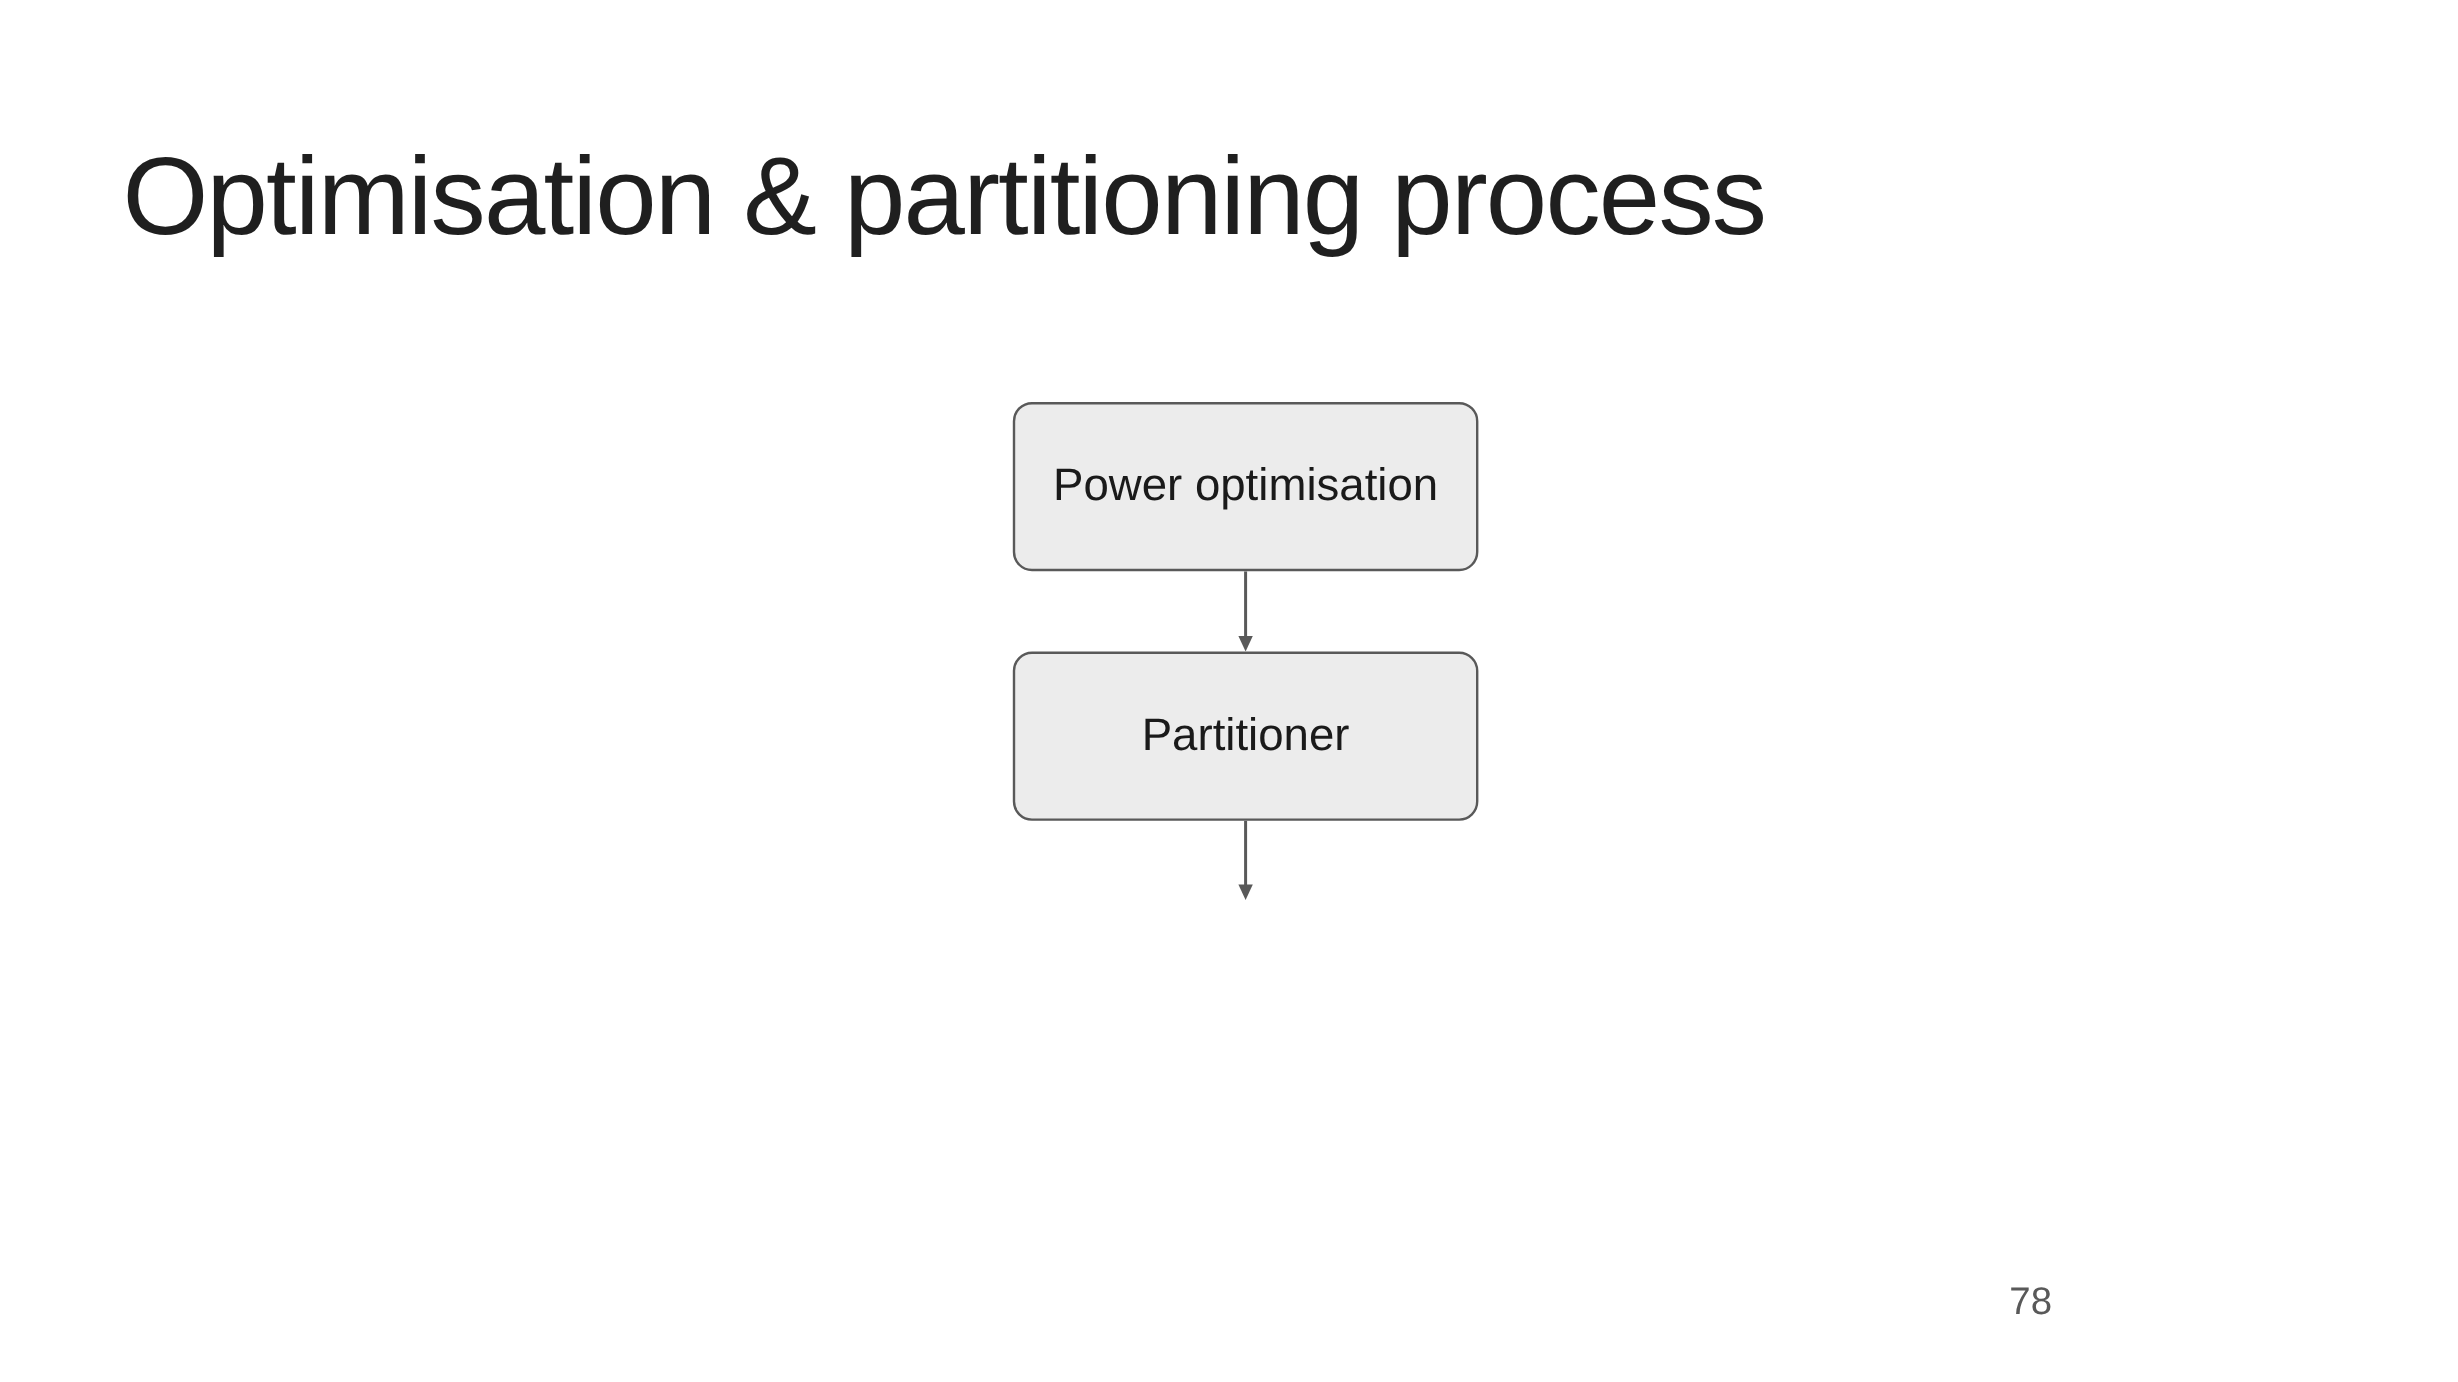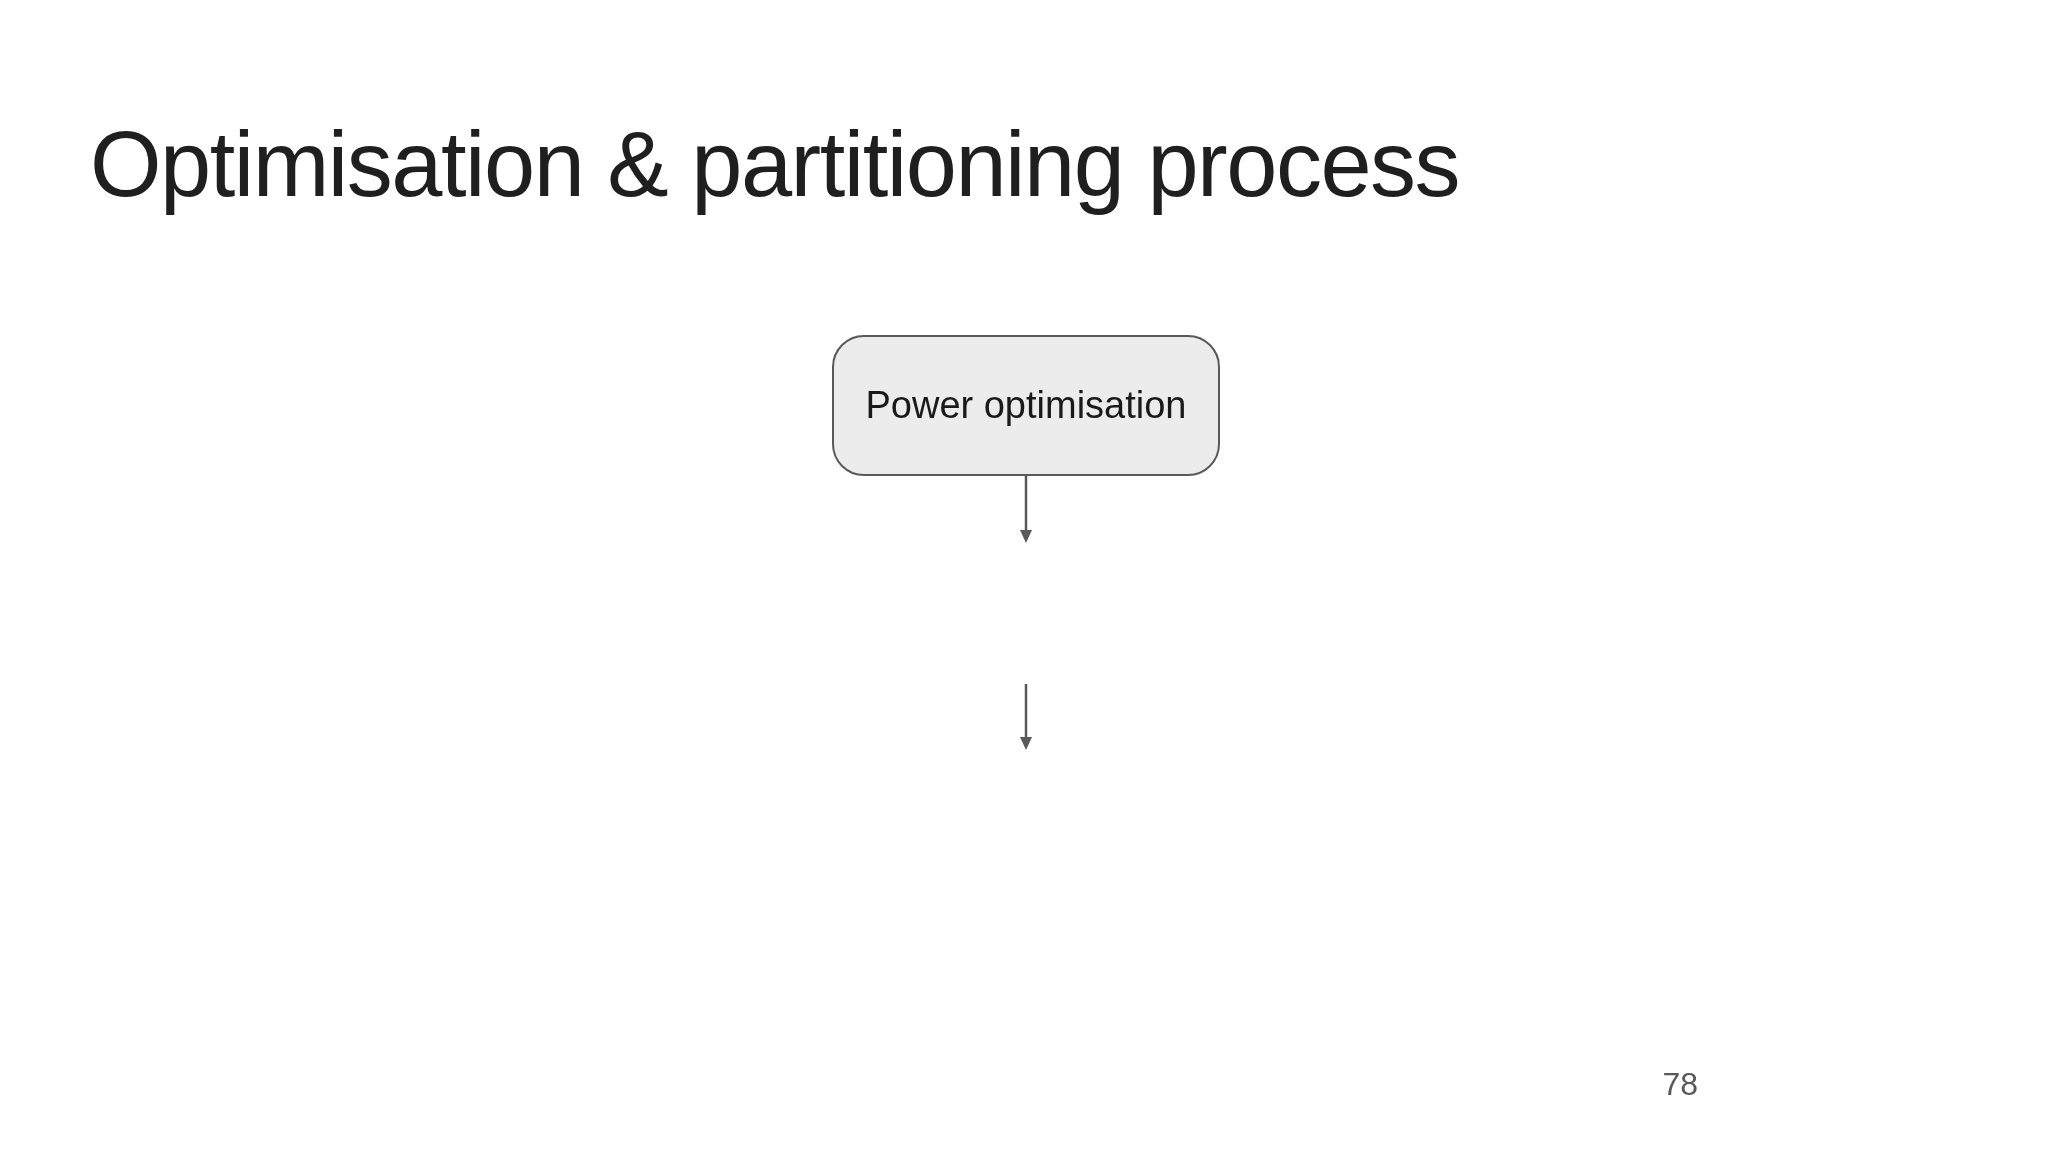--- a/index.html
+++ b/index.html
@@ -15,20 +15,21 @@
   html, body {
     width: 2048px; height: 1152px;
     background: var(--background);
     font-family: "Liberation Sans", sans-serif;
     overflow: hidden;
   }
   .slide {
     position: relative;
     width: 1744px; height: 1152px;
     background: var(--background);
+    margin-left: 12px;
   }
   .slide-title {
     position: absolute;
     left: 90px; top: 112px;
     font-size: 92px;
     font-weight: 400;
     letter-spacing: -1.5px;
     color: var(--title_color);
     line-height: 1.15;
     white-space: nowrap;
@@ -37,21 +38,21 @@
     position: absolute;
     left: 0; top: 0;
     width: 2048px; height: 1152px;
   }
   .node {
     position: absolute;
     left: 832px;
     width: 388px; height: 141px;
     background: var(--node_fill);
     border: 2px solid var(--node_border);
-    border-radius: 32px;
+    border-radius: 16px;
     display: flex;
     align-items: center;
     justify-content: center;
   }
   .node-label {
     font-size: 38px;
     color: var(--node_text);
     text-align: center;
     white-space: nowrap;
   }
@@ -89,20 +90,23 @@
       <span class="node-label">Power optimisation</span>
     </div>
 
     <div class="arrow arrow-1">
       <svg viewBox="0 0 22 67" xmlns="http://www.w3.org/2000/svg" aria-hidden="true">
         <line x1="11" y1="0" x2="11" y2="56" stroke="currentColor" stroke-width="2.5"></line>
         <polygon points="5,54 17,54 11,67" fill="currentColor"></polygon>
       </svg>
     </div>
 
+    <div class="node node-2">
+      <span class="node-label">Partitioner</span>
+    </div>
 
     <div class="arrow arrow-2">
       <svg viewBox="0 0 22 66" xmlns="http://www.w3.org/2000/svg" aria-hidden="true">
         <line x1="11" y1="0" x2="11" y2="55" stroke="currentColor" stroke-width="2.5"></line>
         <polygon points="5,53 17,53 11,66" fill="currentColor"></polygon>
       </svg>
     </div>
 
 
   </div>

